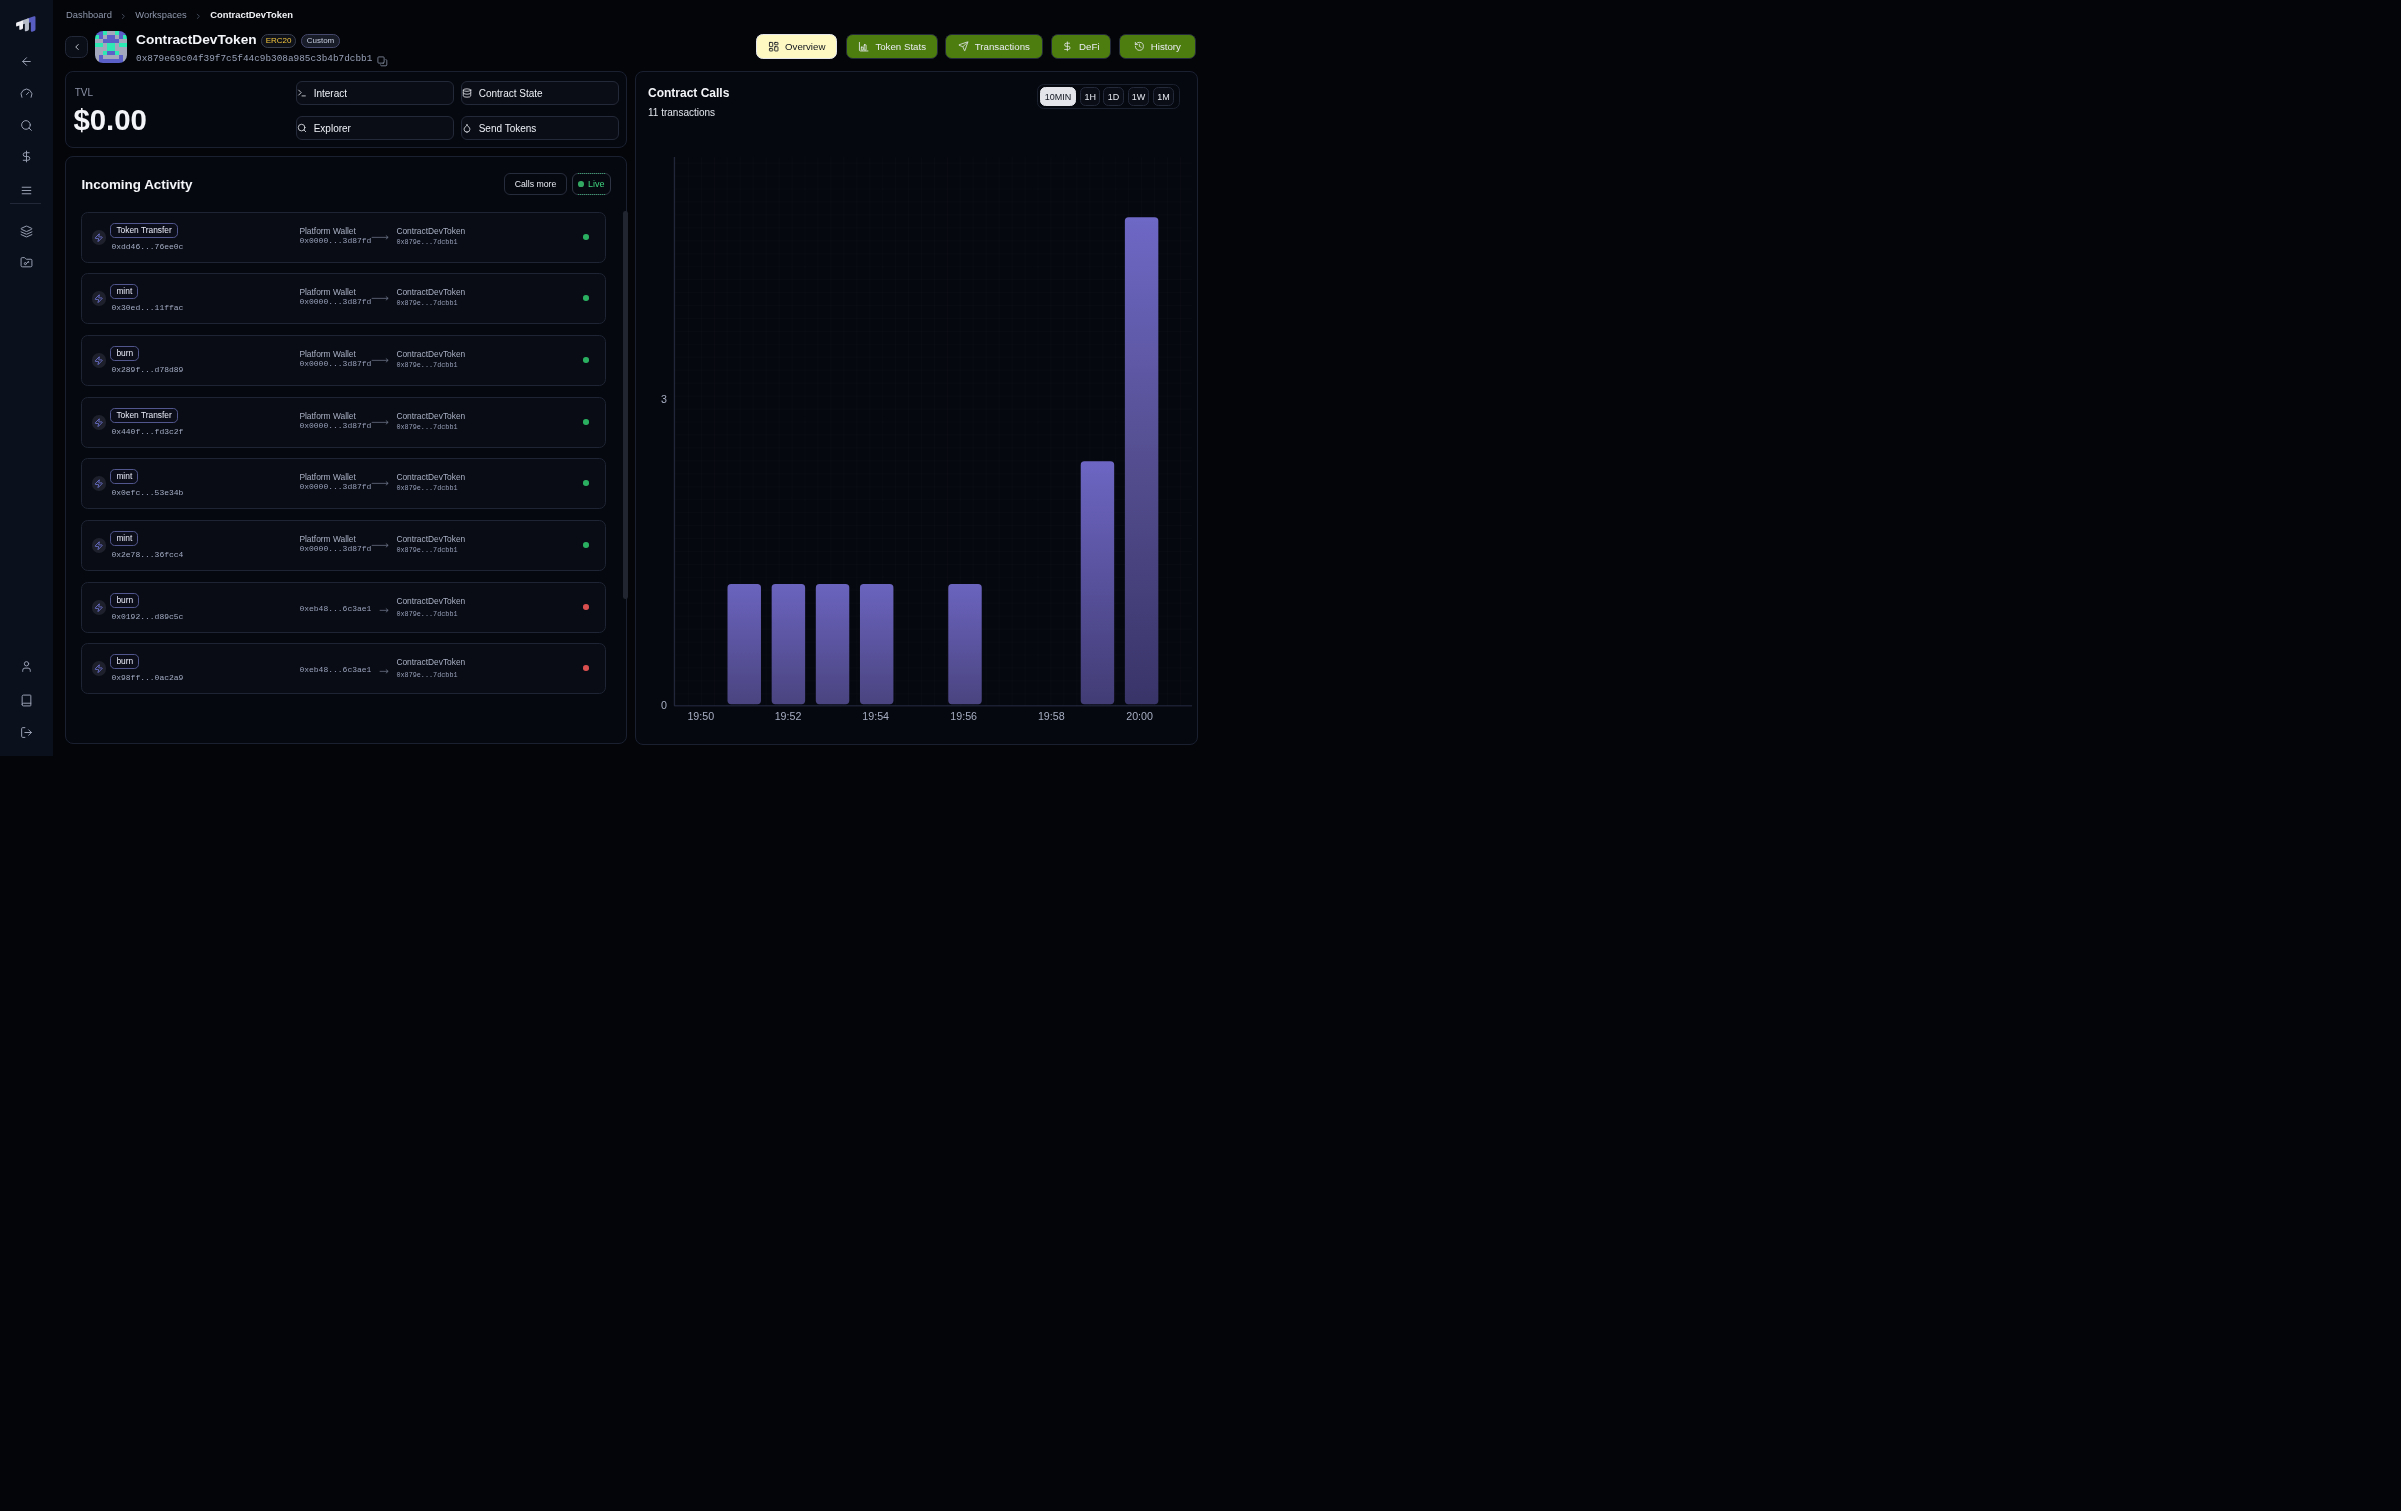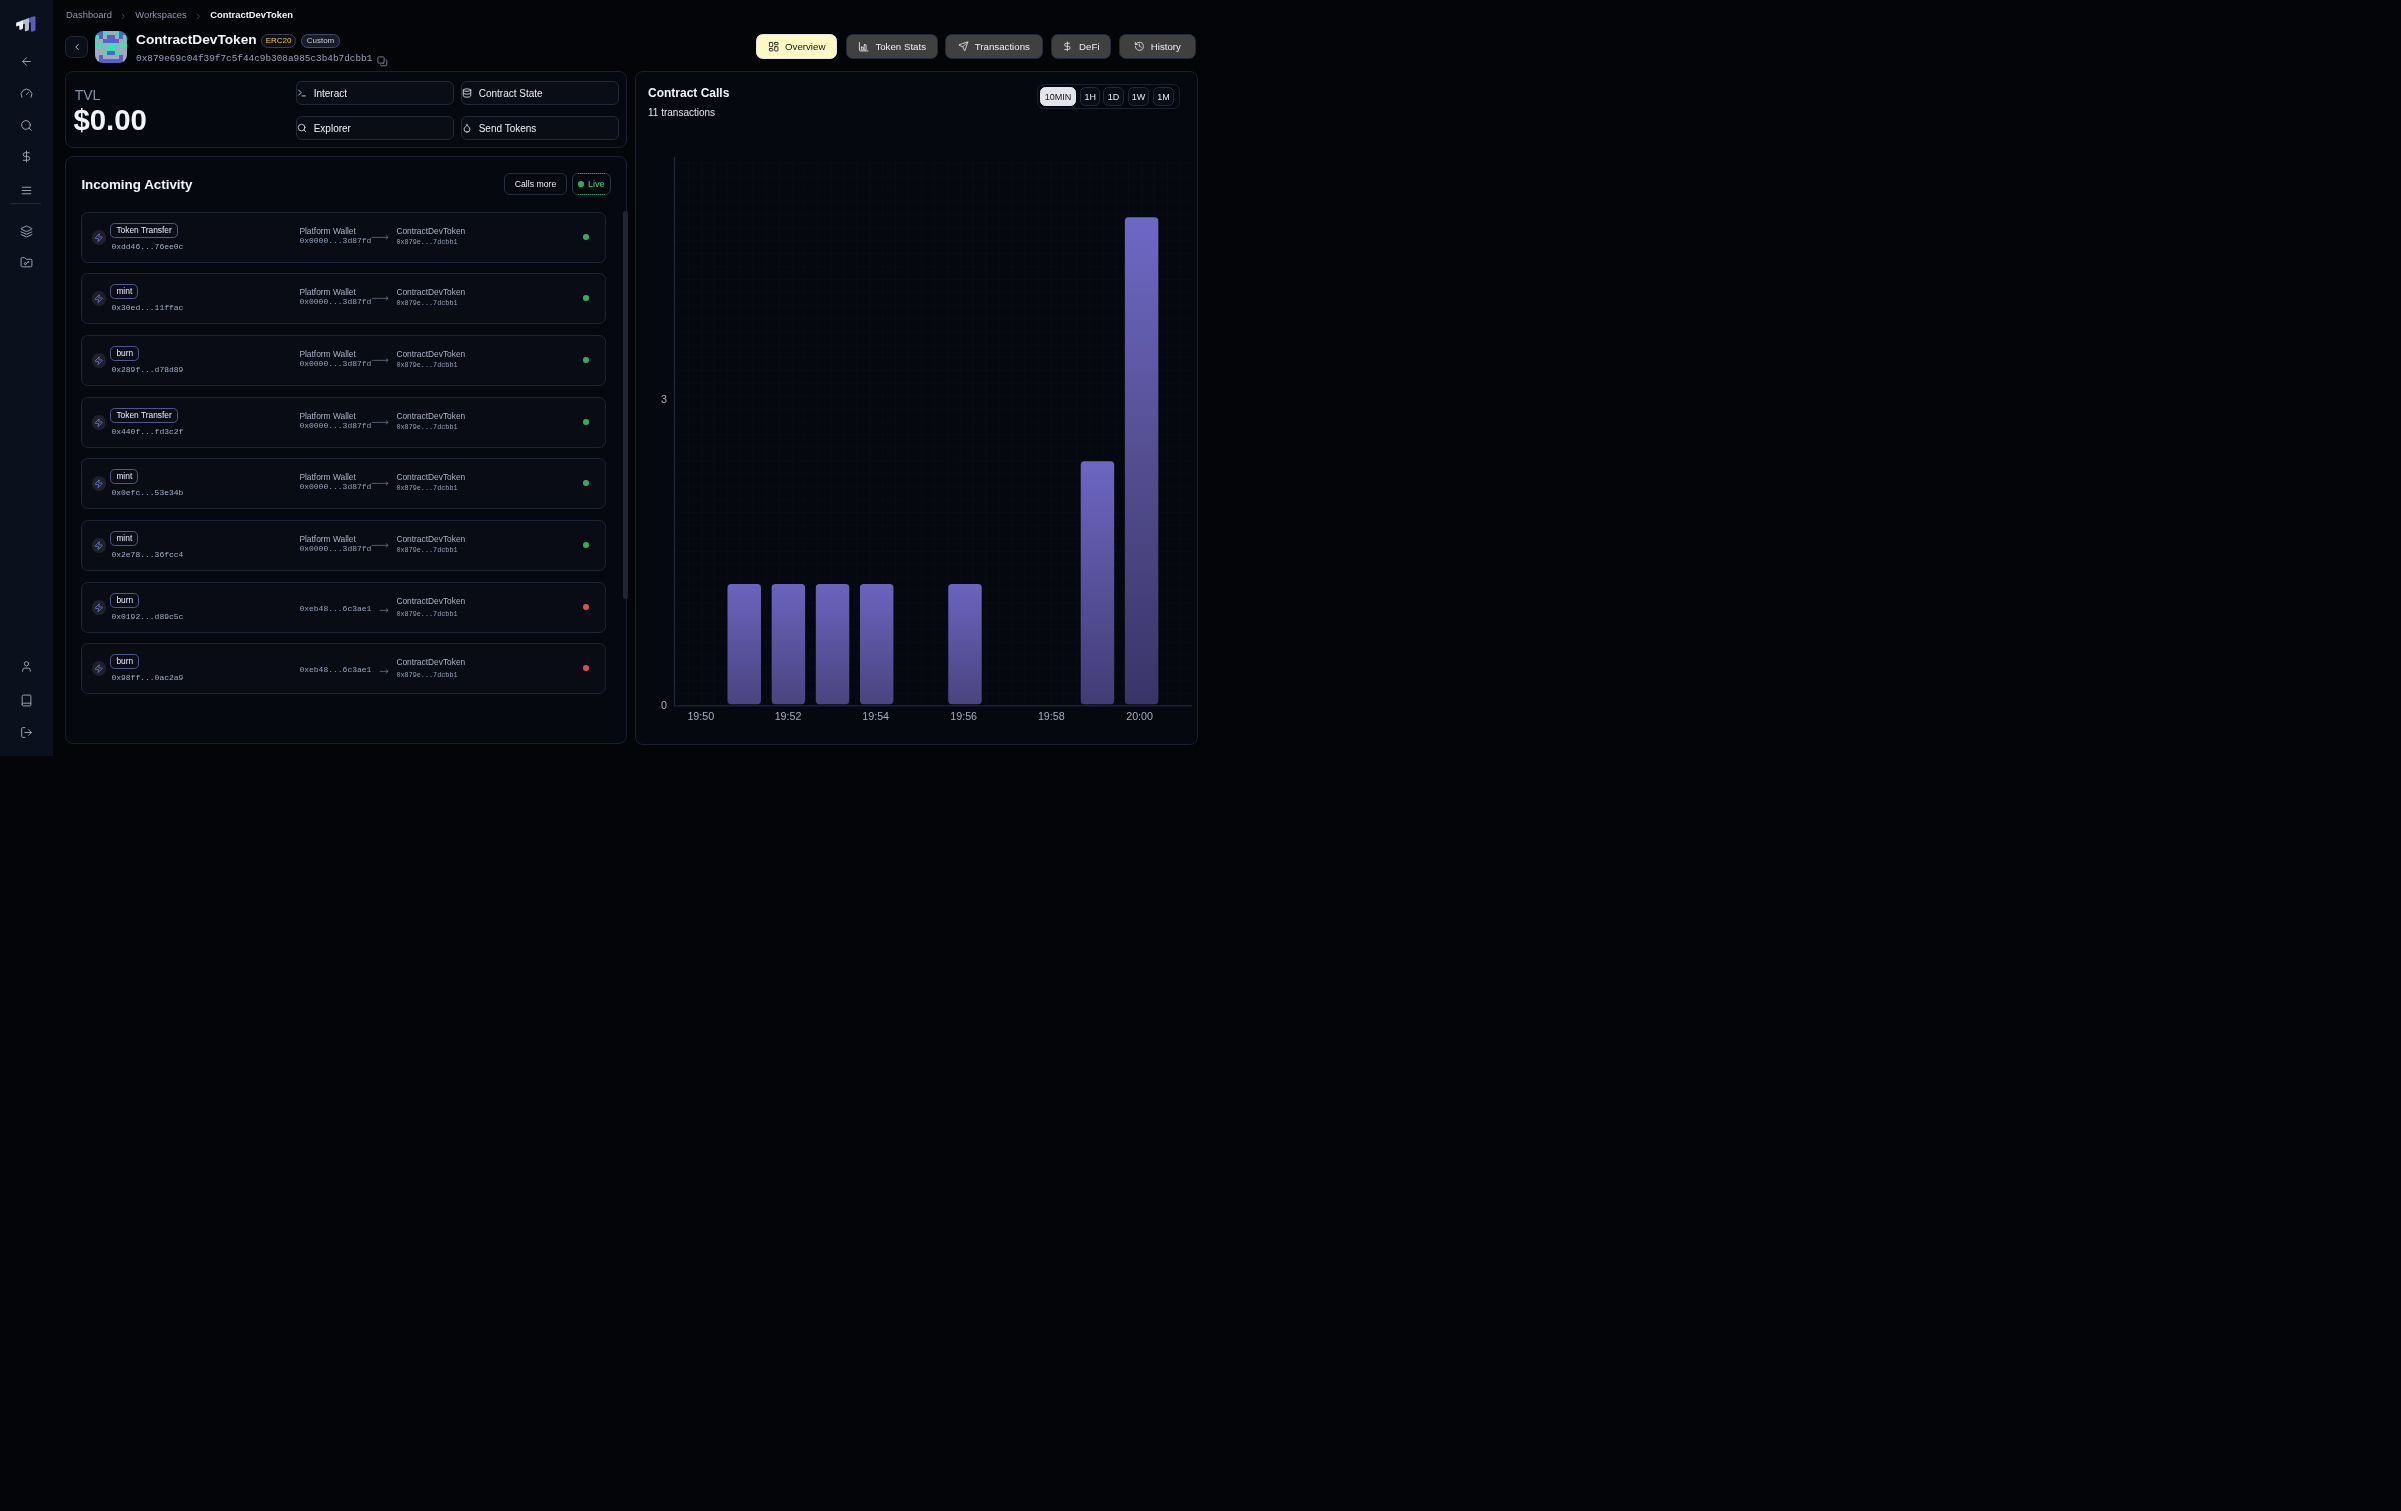--- a/index.html
+++ b/index.html
@@ -19,26 +19,26 @@
 .avatar { position:absolute; left:95px; top:31px; }
 #title { position:absolute; left:136px; top:32px; font-size:13.7px; font-weight:700; color:#f3f5f9; }
 .badge { position:absolute; top:34px; height:14px; line-height:12.7px; border-radius:6.7px;
   font-size:8px; padding:0 3.7px; }
 #bg1 { left:261px; color:#f2c63e; border:0.7px solid #383e4e; background:#0f1118; }
 #bg2 { left:301px; color:#c6cddd; border:0.7px solid #45486a; background:#181b28; padding:0 4.7px; }
 #addr { position:absolute; left:136px; top:53px; font-family:"Liberation Mono",monospace;
   font-size:9.4px; color:#99a1b7; letter-spacing:0; }
 #copyic { position:absolute; left:377px; top:54px; }
 .tb { position:absolute; top:34px; height:25px; border-radius:6.7px; display:flex; align-items:center;
-  justify-content:center; gap:6px; font-size:9.7px; background:#404040; border:0.7px solid #242a3a; color:#e9ebf2; }
+  justify-content:center; gap:6px; font-size:9.7px; background:#4d7c0f; border:0.7px solid #242a3a; color:#e9ebf2; }
 .tb.active { background:#fef9c3; color:#10141d; border-color:#e3e5eb; font-weight:400; }
 
 .card { position:absolute; background:#06080f; border:0.7px solid #1a2030; border-radius:8px; }
 #tvlcard { left:65px; top:71px; width:562px; height:77px; }
-#tvl-lab { position:absolute; left:8.7px; top:15px; font-size:14px; color:#8b93a7; }
+#tvl-lab { position:absolute; left:8.7px; top:15px; font-size:10px; color:#8b93a7; }
 #tvl-val { position:absolute; left:7.4px; top:31px; font-size:29.4px; font-weight:700; color:#f2f4f8; }
 .ab { position:absolute; height:24px; border-radius:6px; background:#0a0d16; border:0.7px solid #232938;
   display:flex; align-items:center; gap:6.7px; font-size:10px; color:#eef0f6; }
 #incard { left:65px; top:156px; width:562px; height:588px; }
 #in-title { position:absolute; left:15.4px; top:20px; font-size:13.4px; font-weight:700; color:#f3f5f9; }
 #viewmore { position:absolute; left:438px; top:16px; width:63px; height:22px; border:0.7px solid #262c3c;
   border-radius:6px; display:flex; align-items:center; justify-content:center; font-size:8.7px; color:#e9ebf2; }
 #livebtn { position:absolute; left:506px; top:16px; width:39px; height:22px; border:0.7px solid #2e3443;
   border-radius:6px; display:flex; align-items:center; justify-content:center; gap:4px; font-size:9px; color:#3fd57f; }
 #livebtn .lb { position:absolute; left:4.7px; right:4.7px; height:0; border-top:0.9px dotted rgba(62,213,127,0.65); }

